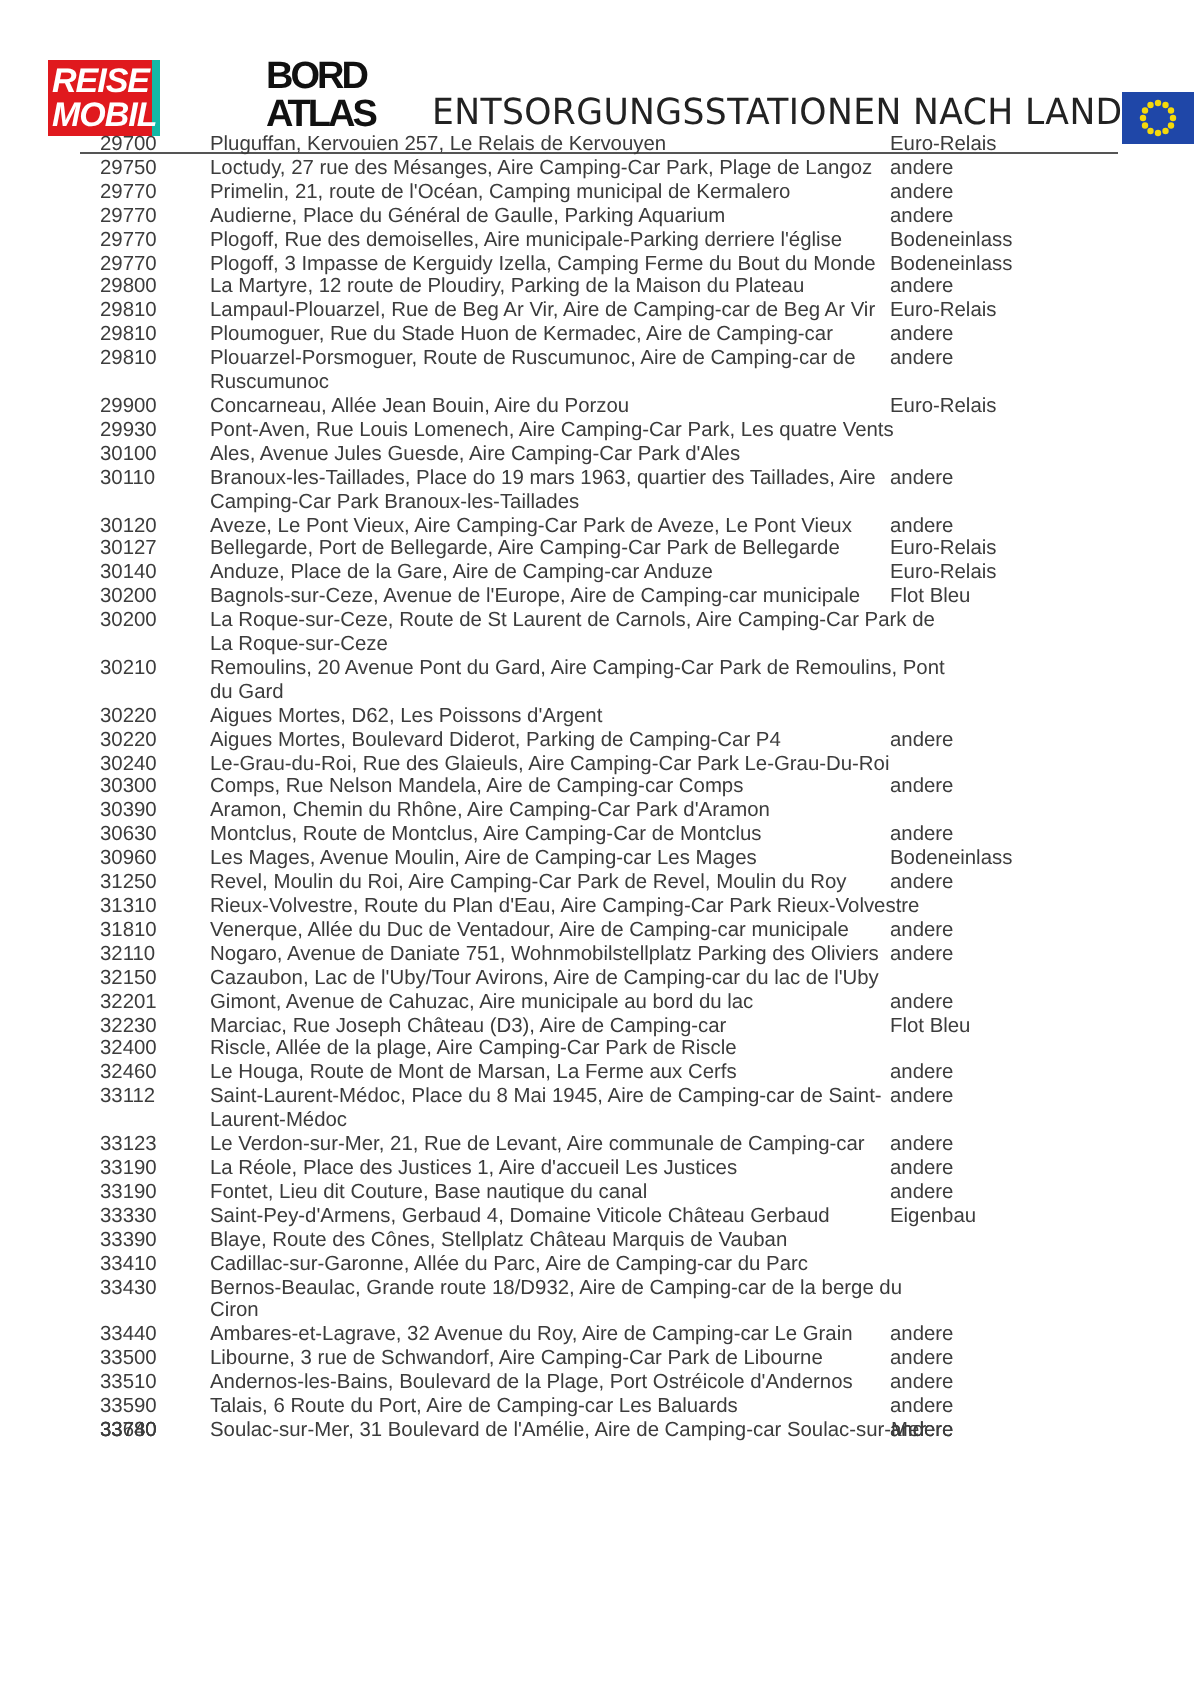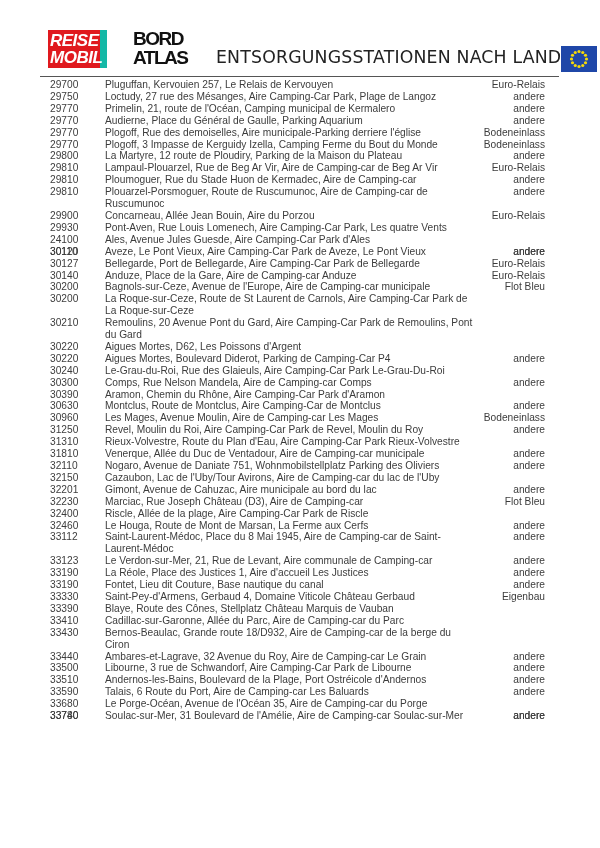--- a/index.html
+++ b/index.html
@@ -1,31 +1,31 @@
 <!DOCTYPE html>
 <html><head>
   <meta charset="utf-8">
   <style>
     html, body { margin: 0; padding: 0; background: #ffffff; }
     body { width: 600px; height: 848px; position: relative; overflow: hidden; font-family: "Liberation Sans", sans-serif; color: #3a3a3a; }
     .header { position: absolute; left: 0; top: 0; width: 600px; height: 82px; }
-    .logo-reise { position: absolute; left: 48px; top: 30px; width: 52px; height: 38px; background: #e0191e; border-right: 7px solid #14b8a6; }
+    .logo-reise { position: absolute; left: 24px; top: 30px; width: 52px; height: 38px; background: #e0191e; border-right: 4px solid #14b8a6; }
     .logo-reise span { display: block; color: #ffffff; font-weight: bold; font-style: italic; font-size: 17px; line-height: 17px; letter-spacing: -0.5px; padding-left: 2px; font-family: "Liberation Sans", sans-serif; }
     .logo-reise span:first-child { margin-top: 2px; }
     .logo-bord { position: absolute; left: 101px; top: 29px; width: 60px; height: 40px; }
     .logo-bord span { display: block; color: #111; font-weight: bold; font-size: 19px; line-height: 19px; letter-spacing: -1.5px; font-family: "Liberation Sans", sans-serif; margin-left: 32px; }
     .title { position: absolute; left: 216px; top: 46px; font-size: 18px; color: #222; letter-spacing: 0.2px; white-space: nowrap; font-family: "DejaVu Sans", sans-serif; font-weight: normal; transform: scaleX(0.96); transform-origin: left; }
     .eu-flag { position: absolute; left: 561px; top: 46px; width: 36px; height: 26px; background: #1f47a8; }
     .eu-flag svg { display: block; }
     .rule { position: absolute; left: 40px; top: 76px; width: 519px; height: 1px; background: #555; }
-    .table { position: absolute; left: 0; top: 79px; width: 600px; }
+    .table { position: absolute; left: 0; top: 67px; width: 600px; }
     .row { position: relative; font-size: 10.2px; line-height: 11.9px; color: #3c3c3c; }
     .cell-zip { position: absolute; left: 50px; top: 0; width: 40px; }
     .cell-desc { margin-left: 105px; width: 368px; }
-    .cell-type { position: absolute; right: 55px; top: 0; text-align: right; width: 100px; }
+    .cell-type { position: absolute; right: 55px; top: 0; text-align: left; width: 100px; }
   </style>
 </head>
 <body>
 
 <div class="header">
   <div class="logo-reise">
     <span>REISE</span>
     <span>MOBIL</span>
   </div>
   <div class="logo-bord">
@@ -107,26 +107,27 @@
       <div class="cell-zip">29900</div>
       <div class="cell-desc">Concarneau, Allée Jean Bouin, Aire du Porzou</div>
       <div class="cell-type">Euro-Relais</div>
     </div>
     <div class="row">
       <div class="cell-zip">29930</div>
       <div class="cell-desc">Pont-Aven, Rue Louis Lomenech, Aire Camping-Car Park, Les quatre Vents</div>
       <div class="cell-type"></div>
     </div>
     <div class="row">
-      <div class="cell-zip">24100</div>
+      <div class="cell-zip">30100</div>
       <div class="cell-desc">Ales, Avenue Jules Guesde, Aire Camping-Car Park d'Ales</div>
       <div class="cell-type"></div>
     </div>
     <div class="row">
       <div class="cell-zip">30110</div>
+      <div class="cell-desc">Branoux-les-Taillades, Place do 19 mars 1963, quartier des Taillades, Aire Camping-Car Park Branoux-les-Taillades</div>
       <div class="cell-type">andere</div>
     </div>
     <div class="row">
       <div class="cell-zip">30120</div>
       <div class="cell-desc">Aveze, Le Pont Vieux, Aire Camping-Car Park de Aveze, Le Pont Vieux</div>
       <div class="cell-type">andere</div>
     </div>
     <div class="row">
       <div class="cell-zip">30127</div>
       <div class="cell-desc">Bellegarde, Port de Bellegarde, Aire Camping-Car Park de Bellegarde</div>
@@ -287,21 +288,20 @@
       <div class="cell-desc">Andernos-les-Bains, Boulevard de la Plage, Port Ostréicole d'Andernos</div>
       <div class="cell-type">andere</div>
     </div>
     <div class="row">
       <div class="cell-zip">33590</div>
       <div class="cell-desc">Talais, 6 Route du Port, Aire de Camping-car Les Baluards</div>
       <div class="cell-type">andere</div>
     </div>
     <div class="row">
       <div class="cell-zip">33680</div>
-      <div class="cell-desc">Le Porge-Océan, Avenue de l'Océan 35, Aire de Camping-car du Porge</div>
       <div class="cell-type"></div>
     </div>
     <div class="row">
       <div class="cell-zip">33740</div>
       <div class="cell-type">andere</div>
     </div>
     <div class="row">
       <div class="cell-zip">33780</div>
       <div class="cell-desc">Soulac-sur-Mer, 31 Boulevard de l'Amélie, Aire de Camping-car Soulac-sur-Mer</div>
       <div class="cell-type">andere</div>

